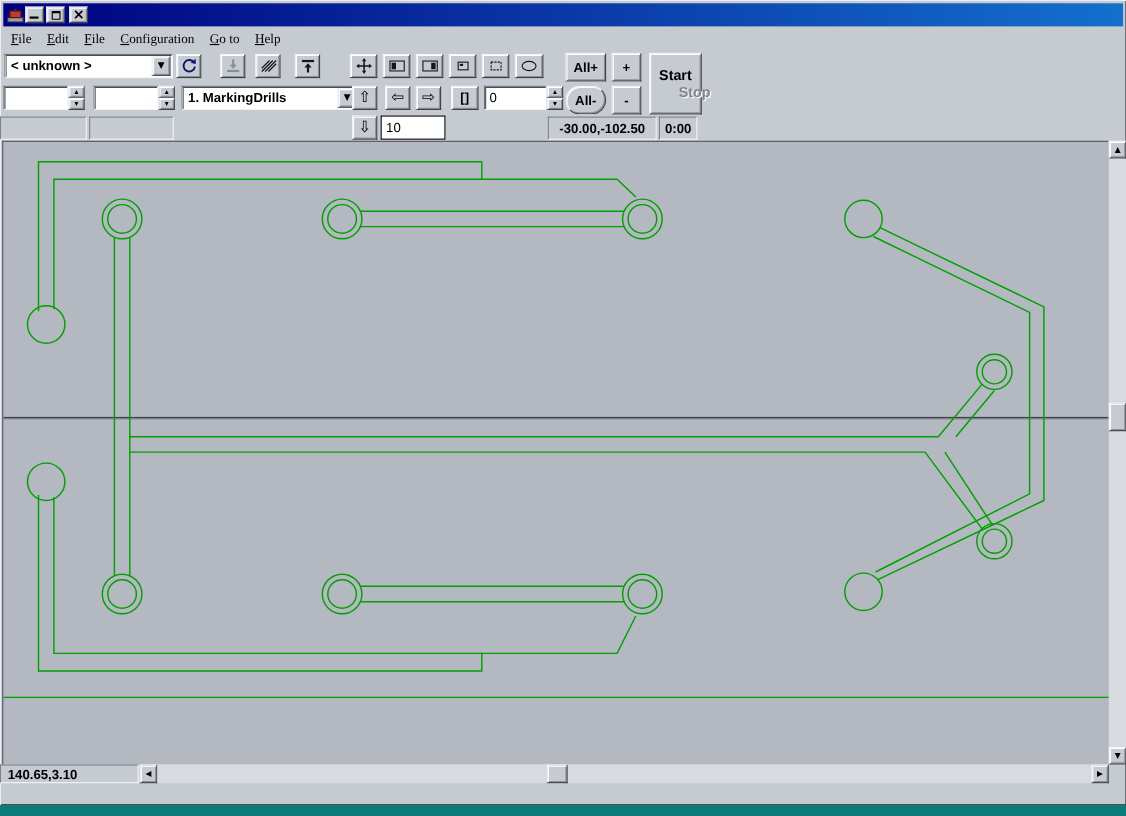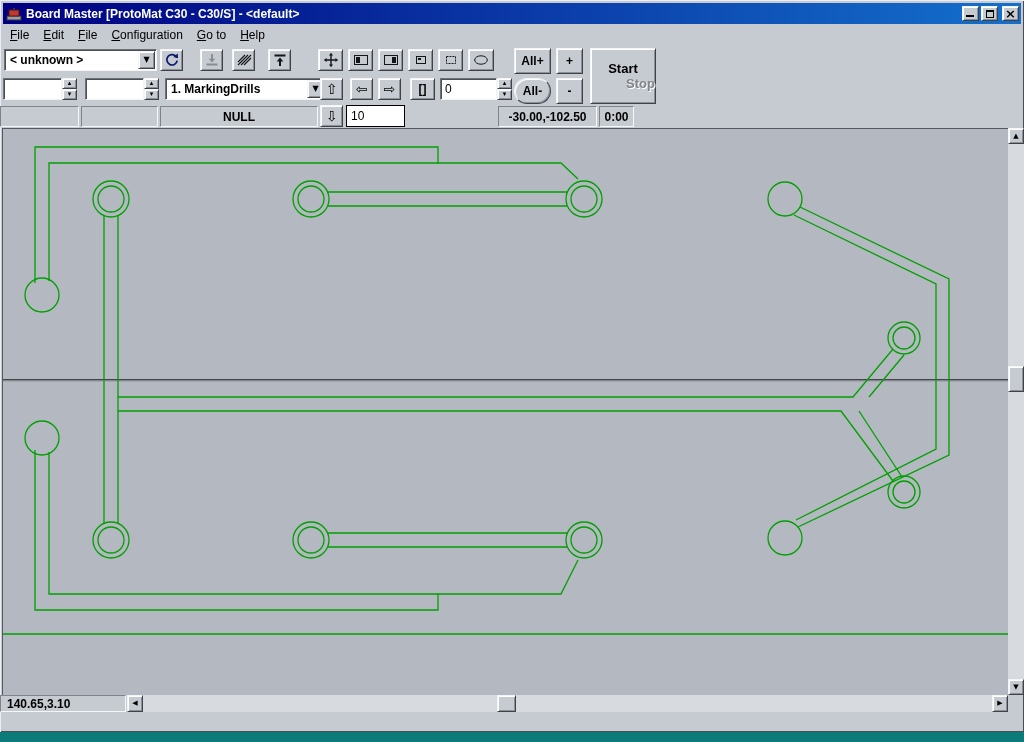--- a/index.html
+++ b/index.html
@@ -20,21 +20,21 @@
             display:flex; align-items:center; justify-content:center; color:#000; }
   .winbtn.gap { margin-left:2px; }
   .minbar { position:absolute; left:3px; bottom:3px; width:8px; height:2px; background:#000; }
   .restorebox { position:absolute; left:4px; top:3px; width:8px; height:8px; border:1px solid #000; border-top-width:2px; background:#c6cad1; }
   .g { font-family:"DejaVu Sans", sans-serif; line-height:1; }
   .close-g { font-size:13px; font-weight:700; margin-top:-1px; }
 
   
   .menubar { position:absolute; left:3px; top:25px; width:1018px; height:20px;
              display:flex; align-items:center; font-size:12px; color:#000; }
-  .menu-item { display:inline-block; padding:2px 7px; }
+  .menu-item { display:inline-block; padding:2px 7px;font-family:Liberation Serif, serif; }
   .menu-item::first-letter { text-decoration:underline; }
 
   
   .toolbar { position:absolute; left:0; top:46px; width:1024px; height:82px; font-size:12px; }
   .btn { position:absolute; background:#c6cad1;
          border:1px solid; border-color:#f2f4f7 #3f4249 #3f4249 #f2f4f7;
          box-shadow: inset 1px 1px 0 #fff, inset -1px -1px 0 #8d9097;
          display:flex; align-items:center; justify-content:center; color:#000; }
   .btn.txt { font-weight:700; font-size:12px; }
   .arrow-g { font-size:14px; }
@@ -87,21 +87,20 @@
 <div id="window">
 
   <div class="titlebar">
     <span class="appicon">
       <svg class="icon" width="16" height="16" viewBox="0 0 16 16">
         <rect x="1" y="10" width="14" height="4" fill="#9aa0a8" stroke="#33363c"></rect>
         <rect x="3" y="4" width="10" height="6" fill="#c23a2e" stroke="#5a1511"></rect>
         <rect x="7" y="2" width="2" height="3" fill="#33363c"></rect>
       </svg>
     </span>
-    <span class="title-text">Board Master [ProtoMat C30 - C30/S] - &lt;default&gt;</span>
     <span class="winbtn">
           <i class="minbar"></i>
         </span>
     <span class="winbtn">
           <i class="restorebox"></i>
         </span>
     <span class="winbtn gap">
           <span class="g close-g">×</span>
         </span>
   </div>
@@ -180,21 +179,21 @@
       </svg>
     </div>
     <div class="btn" style="left:468px;top:3px;width:26px;height:22px;">
       <svg class="icon" width="16" height="16" viewBox="0 0 16 16">
         <ellipse cx="8" cy="8" rx="6.3" ry="4.2" fill="none" stroke="#15161a"></ellipse>
       </svg>
     </div>
 
     <div class="btn txt" style="left:514px;top:2px;width:37px;height:26px;">All+</div>
     <div class="btn txt" style="left:556px;top:2px;width:27px;height:26px;">+</div>
-    <div class="btn startstop" style="left:590px;top:2px;width:66px;height:56px;">
+    <div class="btn startstop" style="left:590px;top:2px;width:48px;height:56px;">
       <span class="start-label">Start</span>
       <span class="stop-label">Stop</span>
     </div>
 
     <input class="field" style="left: 3px; top: 32px; width: 59px;" value="">
     <div class="spinner" style="left:62px;top:32px;">
       <div class="spin-btn">
             <span class="g spin-g">▴</span>
           </div>
       <div class="spin-btn">
@@ -237,21 +236,20 @@
       <div class="spin-btn">
             <span class="g spin-g">▾</span>
           </div>
     </div>
 
     <div class="btn txt" style="left:514px;top:32px;width:37px;height:26px;border-radius:13px;">All-</div>
     <div class="btn txt" style="left:556px;top:32px;width:27px;height:26px;">-</div>
 
     <div class="cell" style="left:0;top:60px;width:79px;height:21px;"></div>
     <div class="cell" style="left:81px;top:60px;width:77px;height:21px;"></div>
-    <div class="cell center" style="left:160px;top:60px;width:158px;height:21px;">NULL</div>
     <div class="btn" style="left:320px;top:59px;width:23px;height:22px;">
           <span class="g arrow-g">⇩</span>
         </div>
     <input class="field step" style="left: 346px; top: 59px; width: 59px;" value="10">
     <div class="cell center" style="left:498px;top:60px;width:99px;height:21px;">-30.00,-102.50</div>
     <div class="cell center" style="left:599px;top:60px;width:35px;height:21px;">0:00</div>
   </div>
 
   <div class="canvas">
     <svg width="1006" height="566" viewBox="0 0 1006 566">

